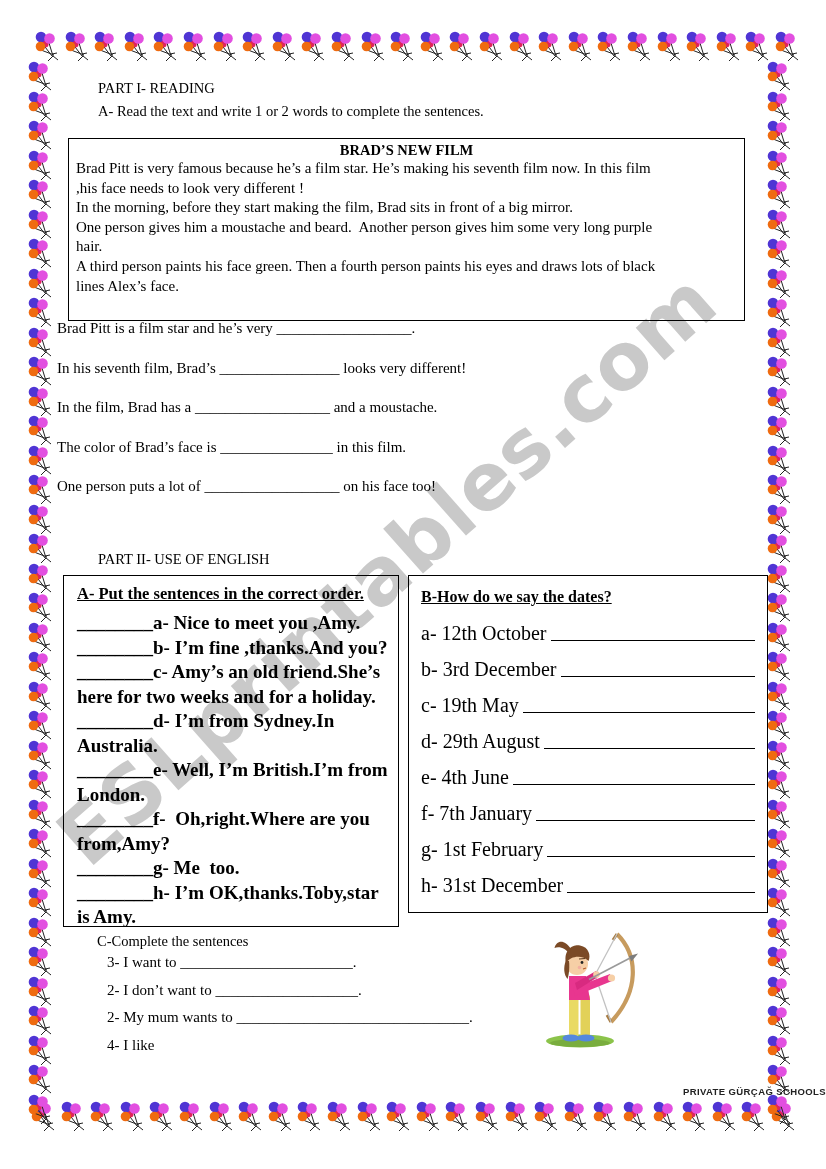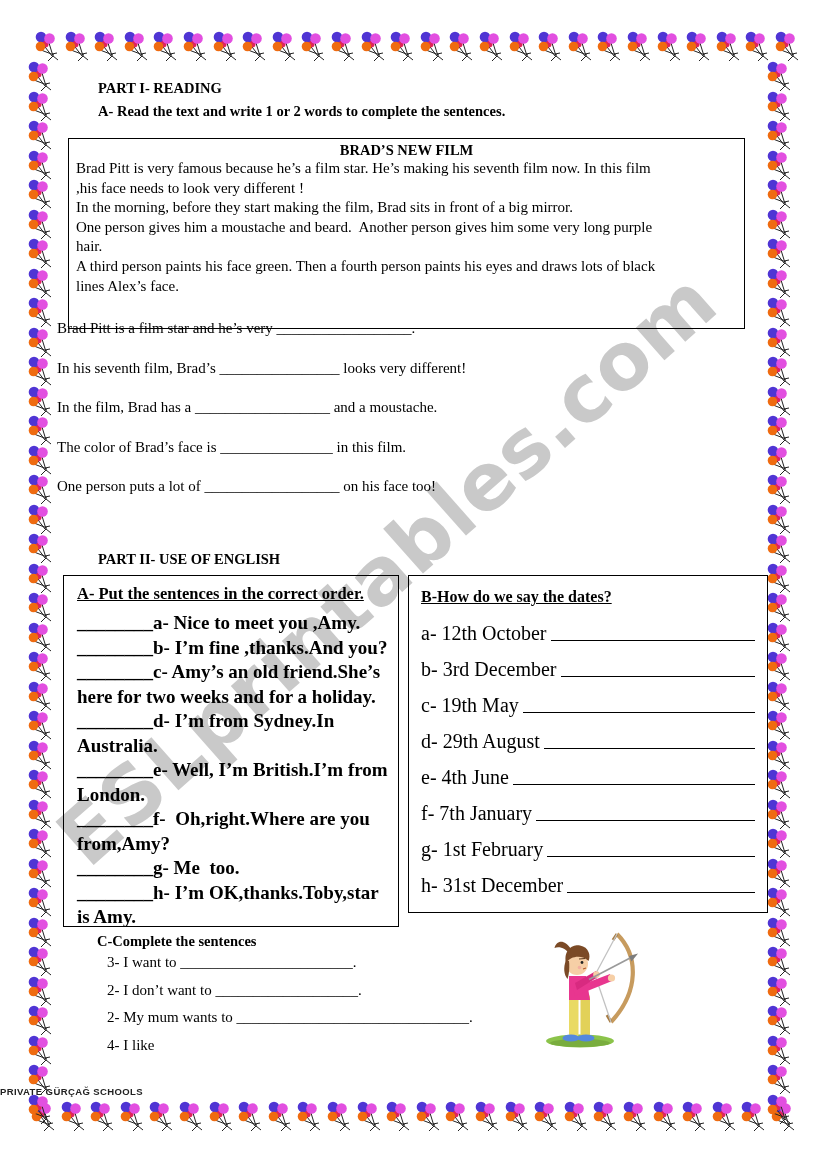--- a/index.html
+++ b/index.html
@@ -7,45 +7,45 @@
         font-family:"Liberation Serif","DejaVu Serif",serif;color:#000;}
   .abs{position:absolute;}
   
   .watermark{position:absolute;left:40px;top:815px;transform-origin:0 0;
              transform:rotate(-41.5deg);font-family:"DejaVu Sans",sans-serif;
              font-weight:bold;font-size:79px;letter-spacing:1px;color:#c9c9c9;
              white-space:nowrap;z-index:1;}
   .border-layer{position:absolute;inset:0;z-index:2;pointer-events:none;}
   .content{position:absolute;inset:0;z-index:3;}
   
-  .h-main{font-weight:bold;font-size:14.5px;white-space:pre;}
+  .h-main{font-weight:normal;font-size:14.5px;white-space:pre;}
   
   .reading-box{position:absolute;left:68px;top:138px;width:661px;height:158px;
-               border:1.5px solid #000;padding:3px 7px 28px 7px;}
+               border:1.5px solid #000;padding:3px 7px 20px 7px;}
   .reading-title{text-align:center;font-weight:bold;font-size:14.5px;}
   .reading-line{font-size:15px;line-height:19.6px;white-space:pre;}
   
   .gapfill .item{font-size:15px;line-height:21px;margin-bottom:18.5px;white-space:pre;}
   
   .boxA{position:absolute;left:63px;top:575px;width:313px;height:330px;
         border:1.8px solid #000;padding:5px 8px 15px 13px;overflow:hidden;font-family:Liberation Serif, serif;}
   .boxA .ex-heading{font-weight:bold;font-size:16.5px;line-height:25px;
         text-decoration:underline;margin-bottom:5px;}
   .boxA .item{font-weight:bold;font-size:19px;line-height:24.5px;white-space:pre-wrap;}
   .boxB{position:absolute;left:408px;top:575px;width:334px;height:326px;
         border:1.8px solid #000;padding:10px 12px 0 12px;overflow:hidden;}
   .boxB .ex-heading{font-weight:bold;font-size:16px;line-height:22px;
         text-decoration:underline;margin-bottom:14px;}
   .boxB .row{display:flex;height:22px;margin-bottom:14px;font-size:20px;}
   .boxB .row .lbl{white-space:pre;}
   .boxB .row .fill-line{flex:1;height:18px;border-bottom:1px solid #000;margin-left:4px;}
   
   .partC .item{font-size:15px;line-height:20px;margin-bottom:7.5px;white-space:pre;}
   
-  .footer{position:absolute;left:0;top:1086px;width:826px;text-align:left;
+  .footer{position:absolute;left:0;top:1086px;width:826px;text-align:right;
           font-family:"Liberation Sans","DejaVu Sans",sans-serif;font-size:9.5px;
           font-weight:600;letter-spacing:.4px;color:#222;}
   .balloon{position:absolute;width:24px;height:32px;}
 </style>
 </head>
 <body>
 
 <div class="page">
 
   <div class="watermark" style="color: rgb(201, 201, 201);">ESLprintables.com</div>

